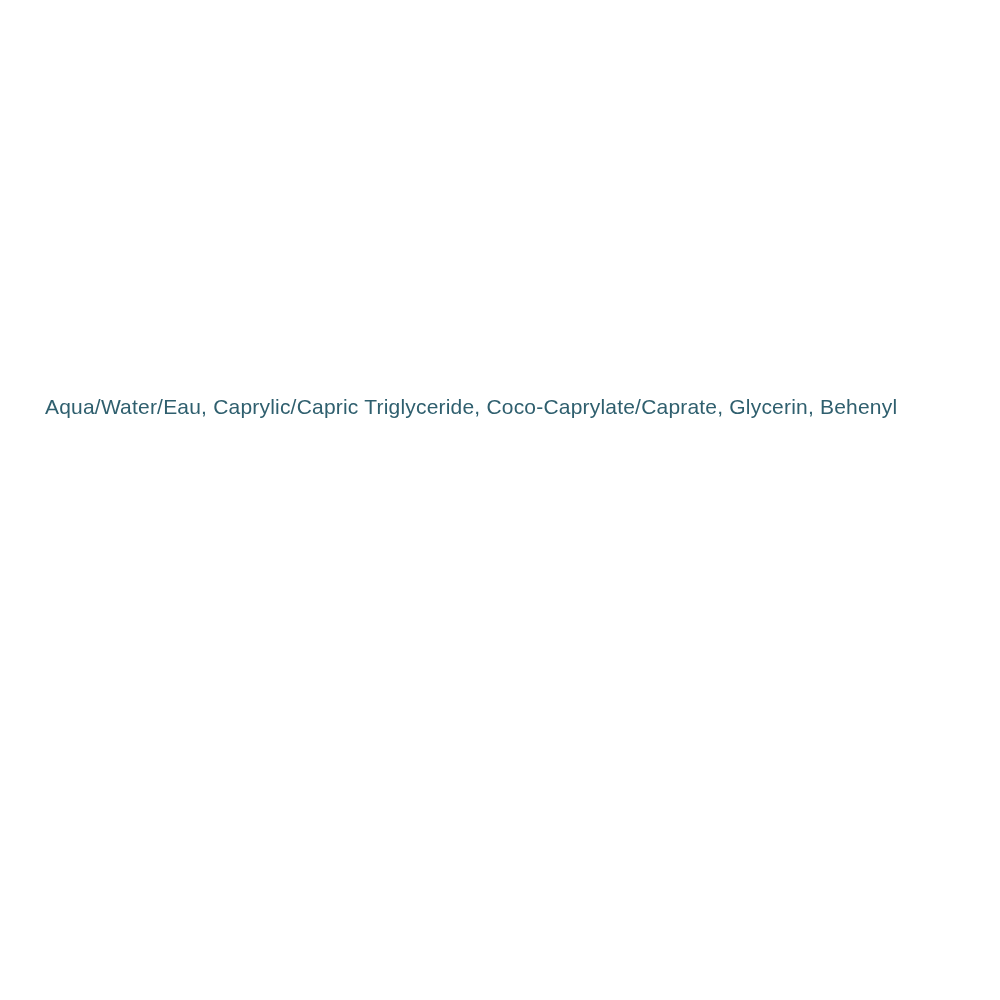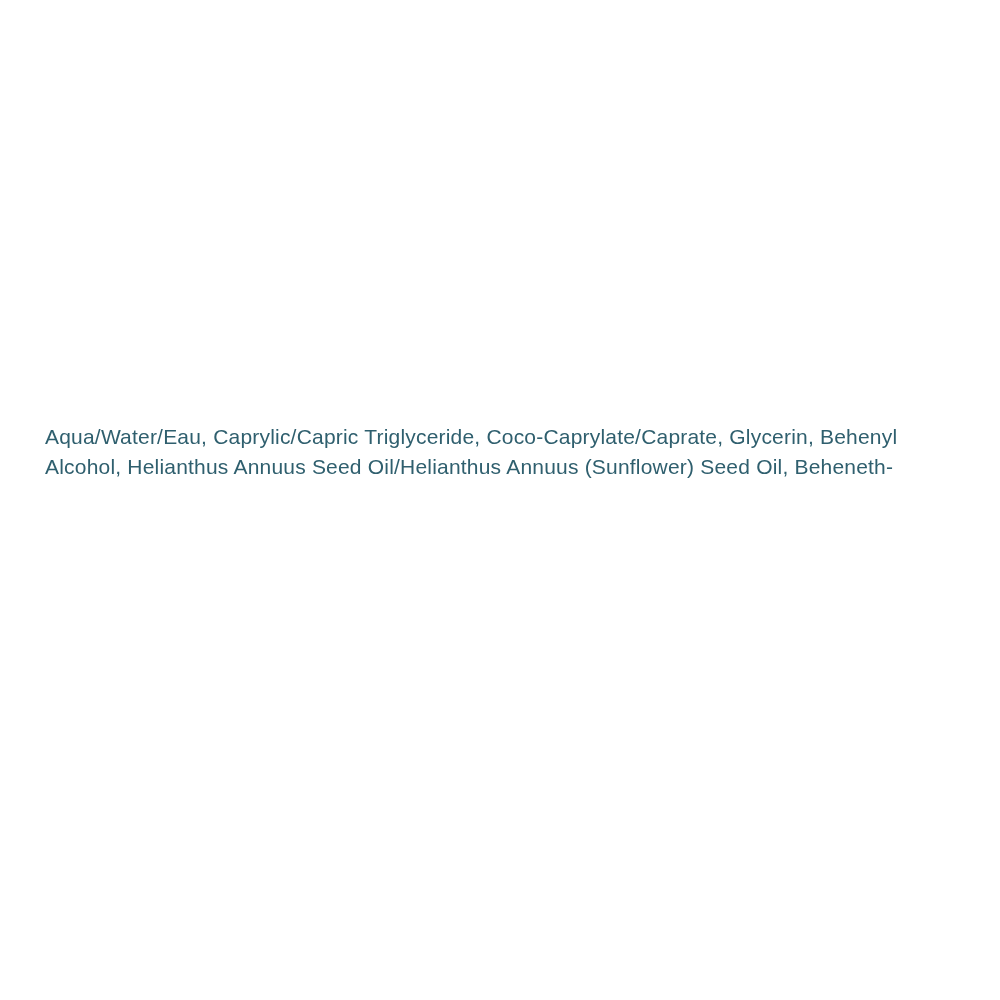--- a/index.html
+++ b/index.html
@@ -12,33 +12,32 @@
   }
   .page {
     position: relative;
     width: 1000px;
     height: 1000px;
     background: #ffffff;
   }
   .ingredients-block {
     position: absolute;
     left: 45px;
-    top: 422px;
+    top: 392px;
     width: 912px;
   }
   .ingredients-line {
     font-size: 21px;
     line-height: 29.6px;
     letter-spacing: 0.2px;
     color: #2F5F6E;
     white-space: pre;
     font-weight: 400;
   }
 </style>
 </head>
 <body>
 
 <div class="page">
   <div class="ingredients-block">
     <div class="ingredients-line">Aqua/Water/Eau, Caprylic/Capric Triglyceride, Coco-Caprylate/Caprate, Glycerin, Behenyl</div>
-    <div class="ingredients-line">Alcohol, Helianthus Annuus Seed Oil/Helianthus Annuus (Sunflower) Seed Oil, Beheneth-</div>
   </div>
 </div>
 
 </body></html>

